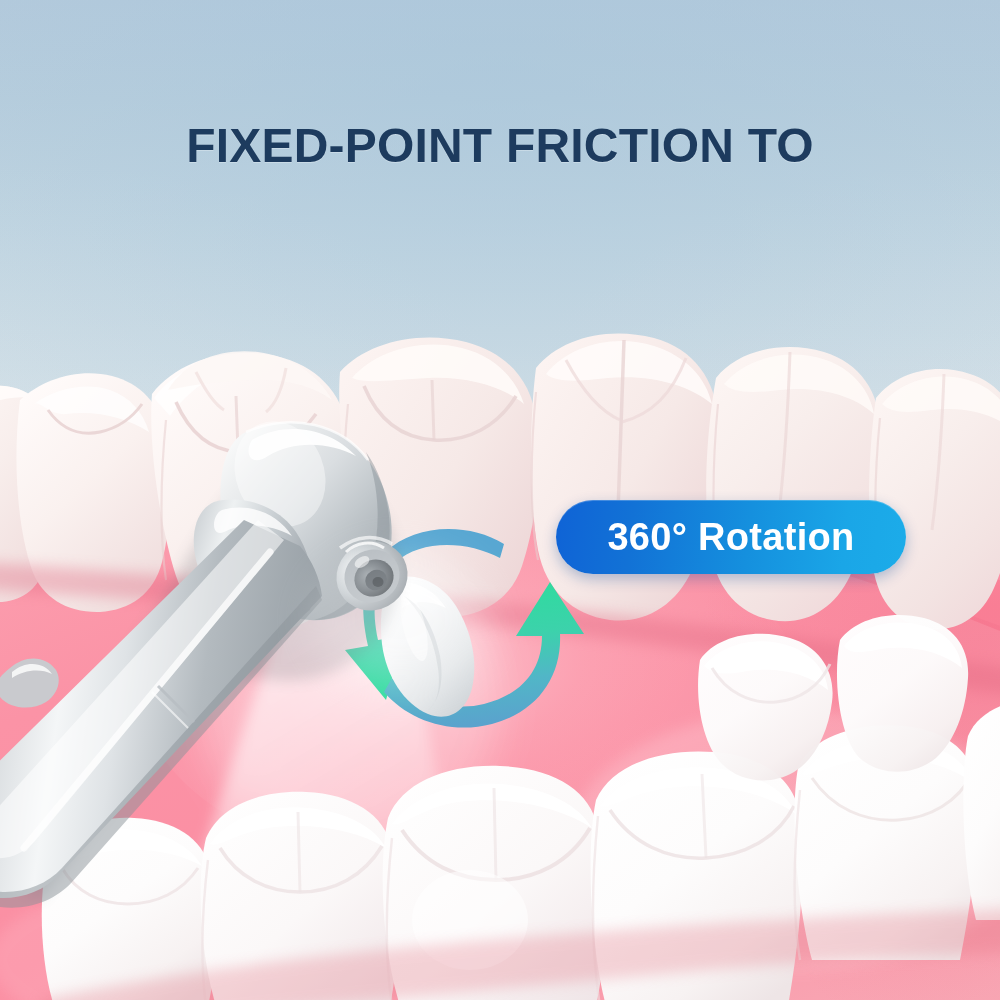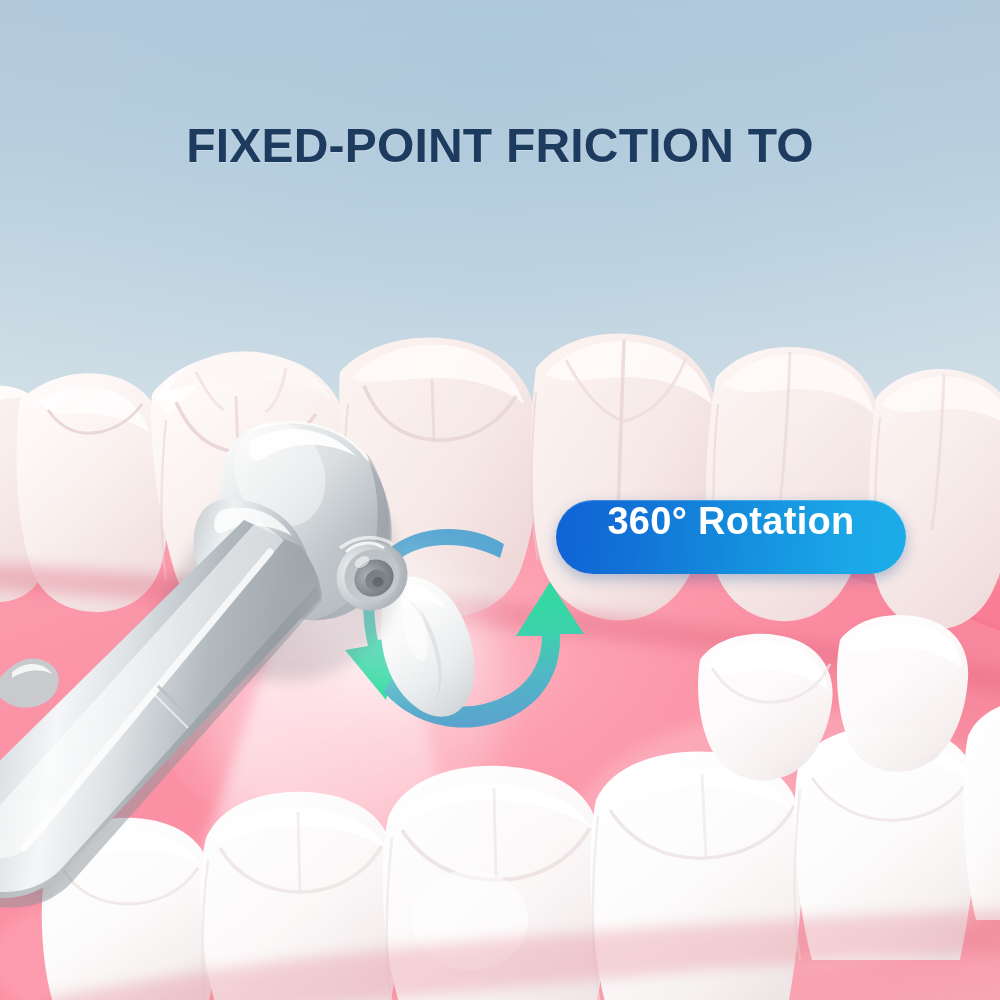--- a/index.html
+++ b/index.html
@@ -75,20 +75,21 @@
     position: absolute;
     left: 556px;
     top: 500px;
     width: 350px;
     height: 74px;
     border-radius: 37px;
     background: linear-gradient(96deg, #0f63d6 0%, #1272d6 22%, #1590de 55%, #1aa6e7 82%, #1cace9 100%);
     box-shadow: 0 5px 14px rgba(10,70,150,.30),
                 inset 0 1px 0 rgba(255,255,255,.22);
     display: flex;
+    align-items: center;
     justify-content: center;
     color: #ffffff;
     font-size: 38px;
     font-weight: 700;
     letter-spacing: 0.3px;
     white-space: nowrap;
     user-select: none;
   }
 </style>
 </head>

